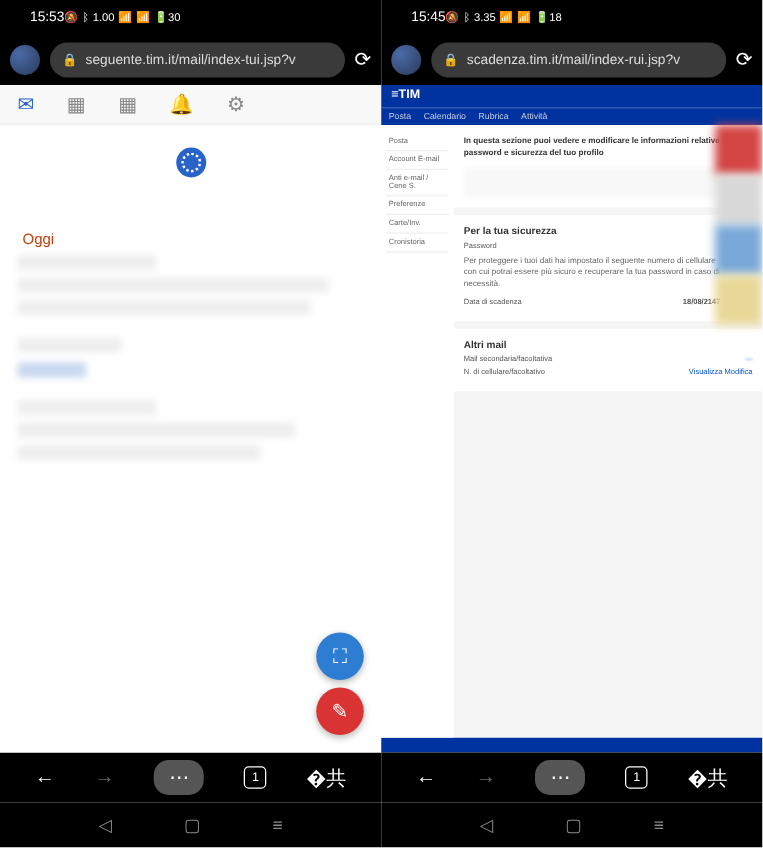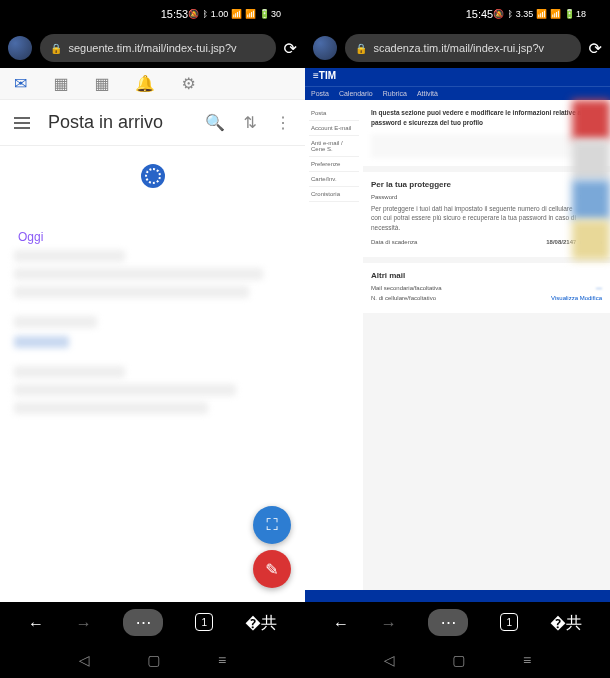--- a/index.html
+++ b/index.html
@@ -1,34 +1,34 @@
 <!DOCTYPE html>
 <html><head>
 <meta charset="utf-8">
 <style>
 * { margin: 0; padding: 0; box-sizing: border-box; font-family: -apple-system, sans-serif; }
 body { width: 610px; height: 678px; background: #fff; display: flex; }
 .phone { width: 305px; height: 678px; position: relative; background: #fff; display: flex; flex-direction: column; }
-.status-bar { height: 28px; background: #000; color: #fff; display: flex; justify-content: flex-end; align-items: center; padding: 0 24px; font-size: 11px; font-weight: 500; }
+.status-bar { height: 28px; background: #000; color: #fff; display: flex; justify-content: flex-start; align-items: center; padding: 0 24px; font-size: 11px; font-weight: 500; }
 .status-right { display: flex; align-items: center; gap: 3px; font-size: 9px; }
 .url-bar { height: 40px; background: #000; display: flex; align-items: center; padding: 0 8px; gap: 8px; }
 .globe { width: 24px; height: 24px; border-radius: 50%; background: radial-gradient(circle at 30% 30%, #4a6ba8, #2a3a5a); display: flex; align-items: center; justify-content: center; }
 .url-field { flex: 1; height: 28px; background: #3a3a3a; border-radius: 14px; display: flex; align-items: center; padding: 0 10px; color: #ddd; font-size: 11px; gap: 6px; overflow: hidden; white-space: nowrap; }
 .lock-icon { color: #5f9; font-size: 10px; }
 .refresh { color: #fff; font-size: 16px; }
 .app-tabs { height: 32px; background: #f8f8f8; display: flex; align-items: center; padding: 0 14px; gap: 26px; border-bottom: 1px solid #eee; }
 .app-tabs svg, .app-tabs span { color: #888; }
 .mail-header { height: 46px; display: flex; align-items: center; padding: 0 14px; gap: 18px; border-bottom: 1px solid #eee; }
 .page-title { font-size: 18px; font-weight: 400; color: #333; flex: 1; }
 .hamburger { display: flex; flex-direction: column; gap: 3px; }
 .hamburger span { width: 16px; height: 2px; background: #666; }
 .content-left { flex: 1; background: #fff; position: relative; }
 .spinner { width: 24px; height: 24px; border-radius: 50%; background: #2864c7; position: absolute; top: 18px; left: 50%; transform: translateX(-50%); display: flex; align-items: center; justify-content: center; }
 .spinner::after { content: ''; width: 12px; height: 12px; border: 2px dotted #fff; border-radius: 50%; }
-.date-label { position: absolute; top: 84px; left: 18px; font-size: 12px; color: #8b5cf6; font-weight: 500; }
+.date-label { position: absolute; top: 84px; left: 18px; font-size: 12px; color: #c2410c; font-weight: 500; }
 .blur-content { position: absolute; top: 104px; left: 14px; right: 14px; }
 .blur-line { height: 12px; background: #eee; border-radius: 2px; margin-bottom: 6px; filter: blur(3px); }
 .fab-container { position: absolute; bottom: 14px; right: 14px; display: flex; flex-direction: column; gap: 6px; }
 .fab { width: 38px; height: 38px; border-radius: 50%; display: flex; align-items: center; justify-content: center; color: #fff; box-shadow: 0 2px 6px rgba(0,0,0,0.3); }
 .fab-blue { background: #2d7dd2; }
 .fab-red { background: #d93333; }
 .browser-nav { height: 40px; background: #000; display: flex; align-items: center; justify-content: space-around; padding: 0 12px; }
 .nav-icon { color: #fff; font-size: 16px; display: flex; align-items: center; justify-content: center; }
 .dots-pill { background: #555; border-radius: 12px; padding: 4px 12px; color: #fff; }
 .tab-count { border: 1.5px solid #fff; border-radius: 4px; width: 18px; height: 18px; display: flex; align-items: center; justify-content: center; font-size: 10px; }
@@ -74,31 +74,20 @@
     </div>
     <span class="refresh">⟳</span>
   </div>
   <div class="app-tabs">
     <span style="color:#2864c7">✉</span>
     <span>▦</span>
     <span>▦</span>
     <span>🔔</span>
     <span>⚙</span>
   </div>
-  <div class="mail-header">
-    <div class="hamburger">
-        <span></span>
-        <span></span>
-        <span></span>
-      </div>
-    <div class="page-title">Posta in arrivo</div>
-    <span style="color:#888">🔍</span>
-    <span style="color:#888">⇅</span>
-    <span style="color:#888">⋮</span>
-  </div>
   <div class="content-left">
     <div class="spinner"></div>
     <div class="date-label">Oggi</div>
     <div class="blur-content">
       <div class="blur-line" style="width:40%"></div>
       <div class="blur-line" style="width:90%"></div>
       <div class="blur-line" style="width:85%"></div>
       <div class="blur-line" style="width:30%;margin-top:18px"></div>
       <div class="blur-line" style="width:20%;margin-top:8px;background:#c8d8f0"></div>
       <div class="blur-line" style="width:40%;margin-top:18px"></div>
@@ -161,21 +150,21 @@
       <div class="sidebar-item">Preferenze</div>
       <div class="sidebar-item">Carte/Inv.</div>
       <div class="sidebar-item">Cronistoria</div>
     </div>
     <div class="main-panel">
       <div class="panel-section">
         <div class="section-text" style="font-weight:bold;color:#333">In questa sezione puoi vedere e modificare le informazioni relative a password e sicurezza del tuo profilo</div>
         <div style="height:24px;background:#f8f8f8;margin-top:6px;filter:blur(2px)"></div>
       </div>
       <div class="panel-section">
-        <div class="section-title">Per la tua proteggere</div>
+        <div class="section-title">Per la tua sicurezza</div>
         <div class="field-row">
           <span class="field-label">Password</span>
           <span class="field-action">Modifica</span>
         </div>
         <div class="section-text">Per proteggere i tuoi dati hai impostato il seguente numero di cellulare</div>
         <div class="section-text">con cui potrai essere più sicuro e recuperare la tua password in caso di necessità.</div>
         <div class="field-row" style="margin-top:6px">
           <span class="field-label">Data di scadenza</span>
           <span><b>18/08/2147</b>&nbsp;&nbsp;<span class="field-action">modifica</span></span>
         </div>

